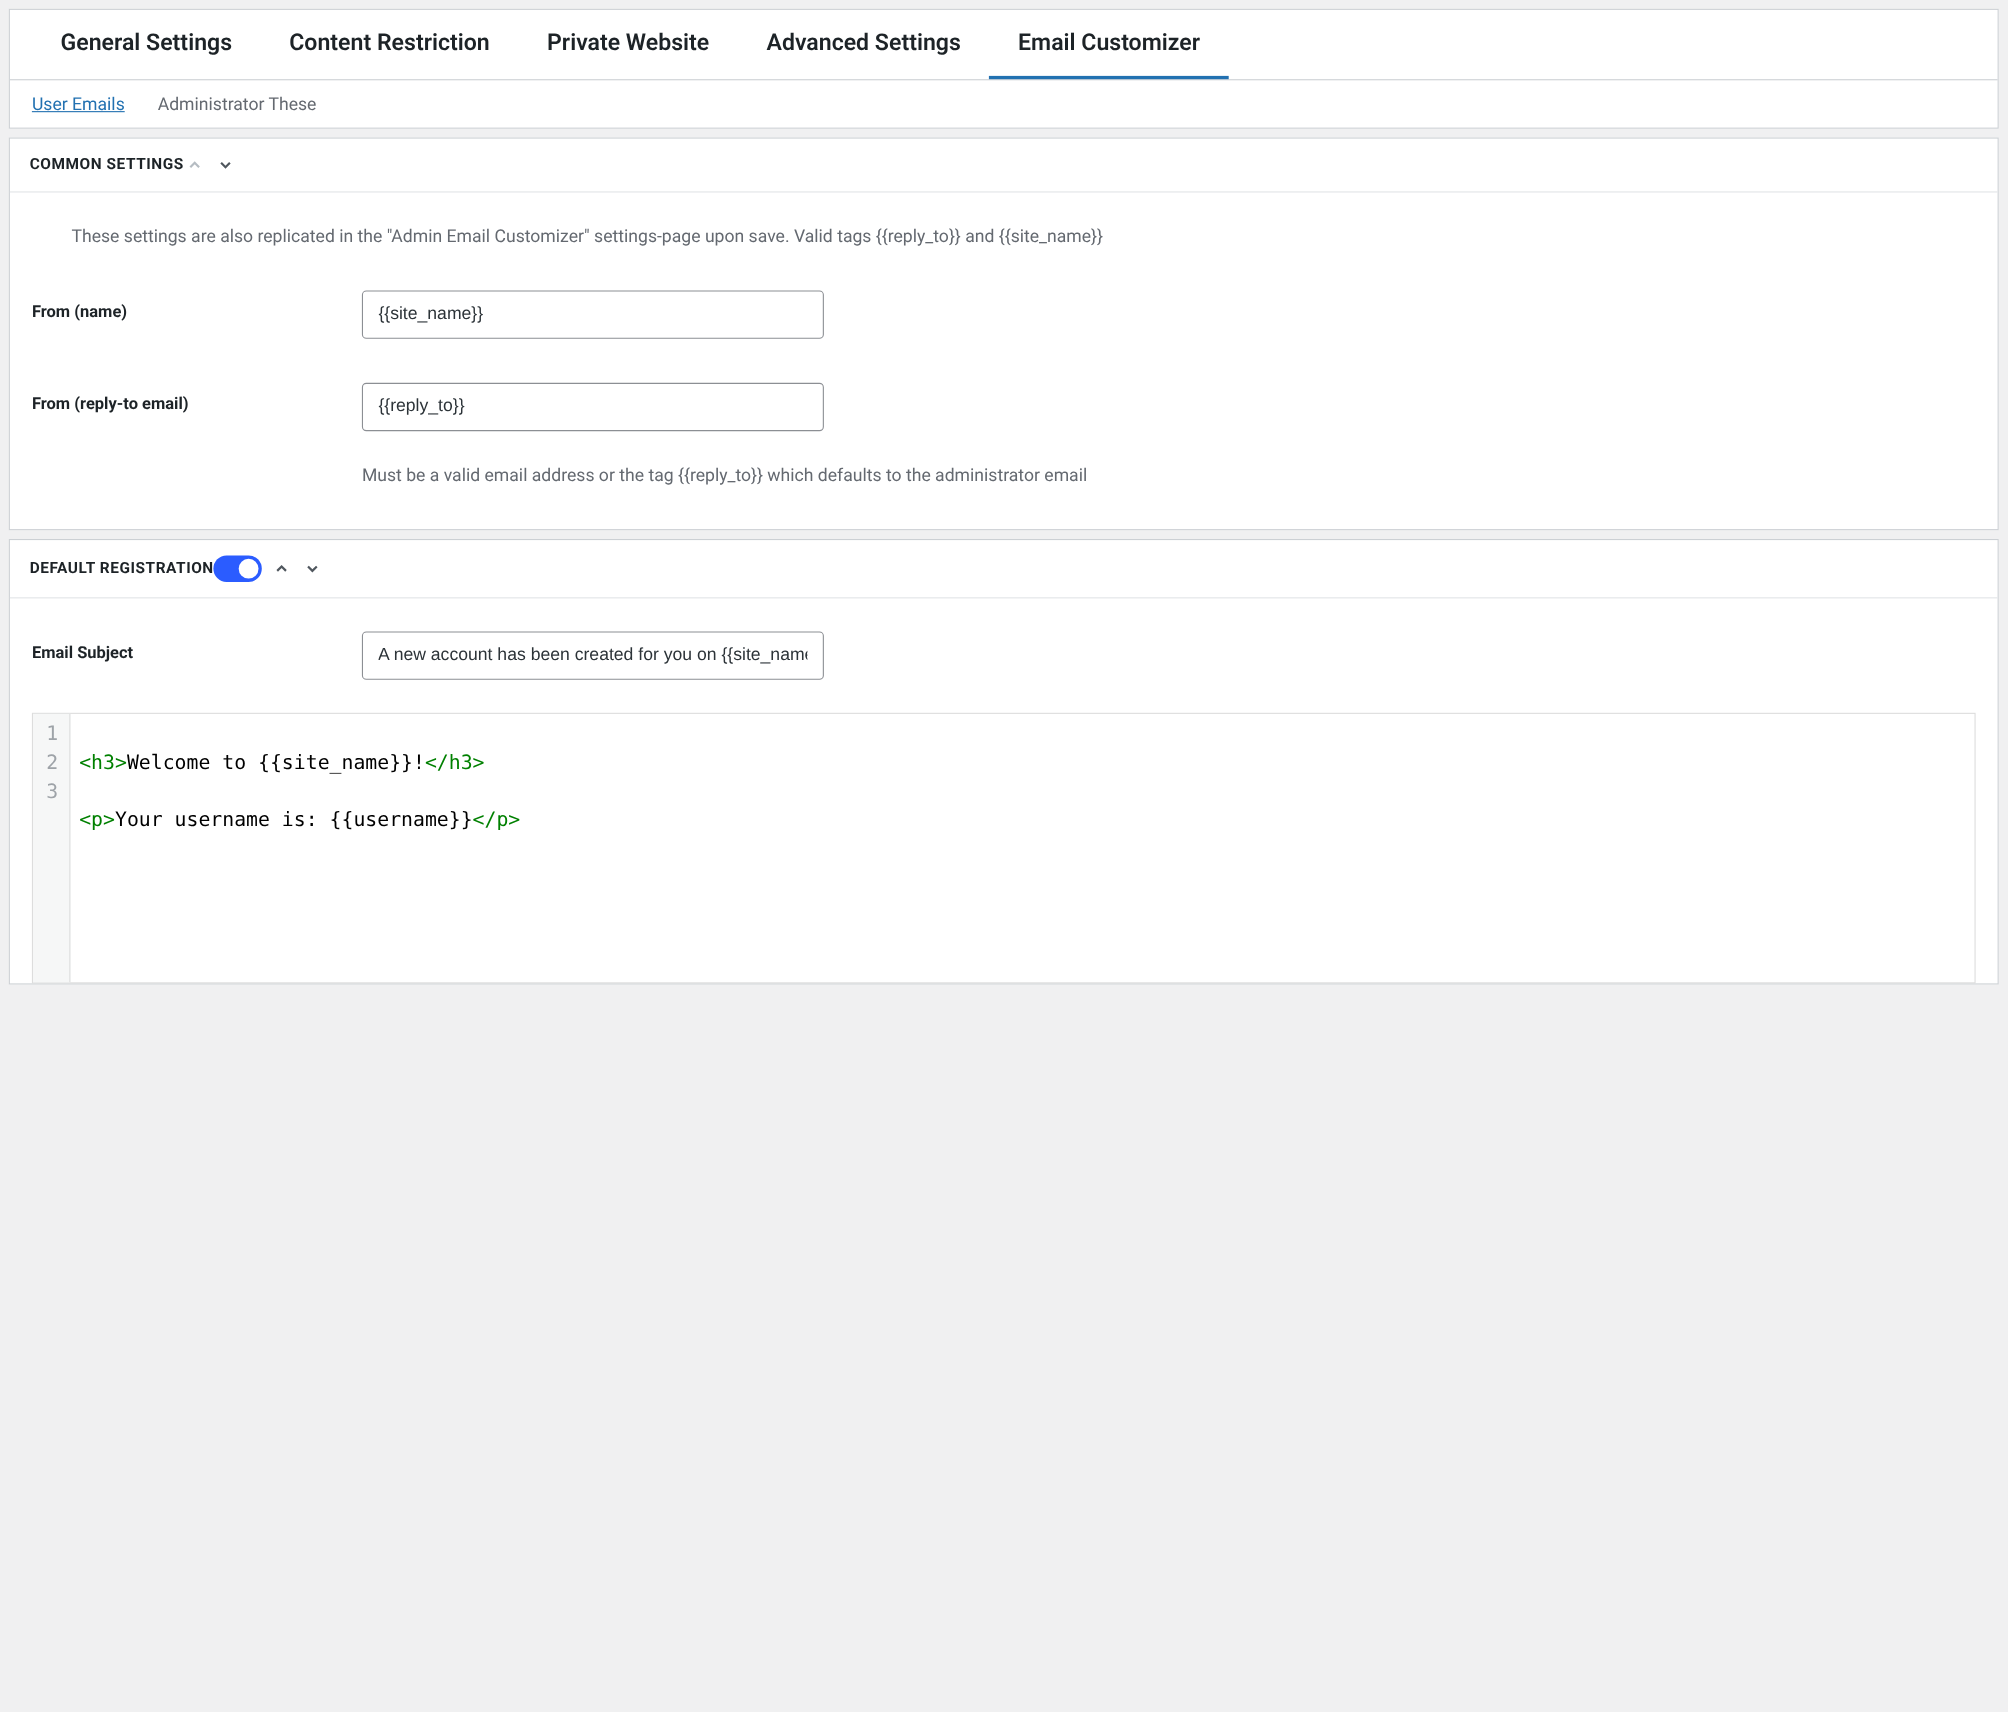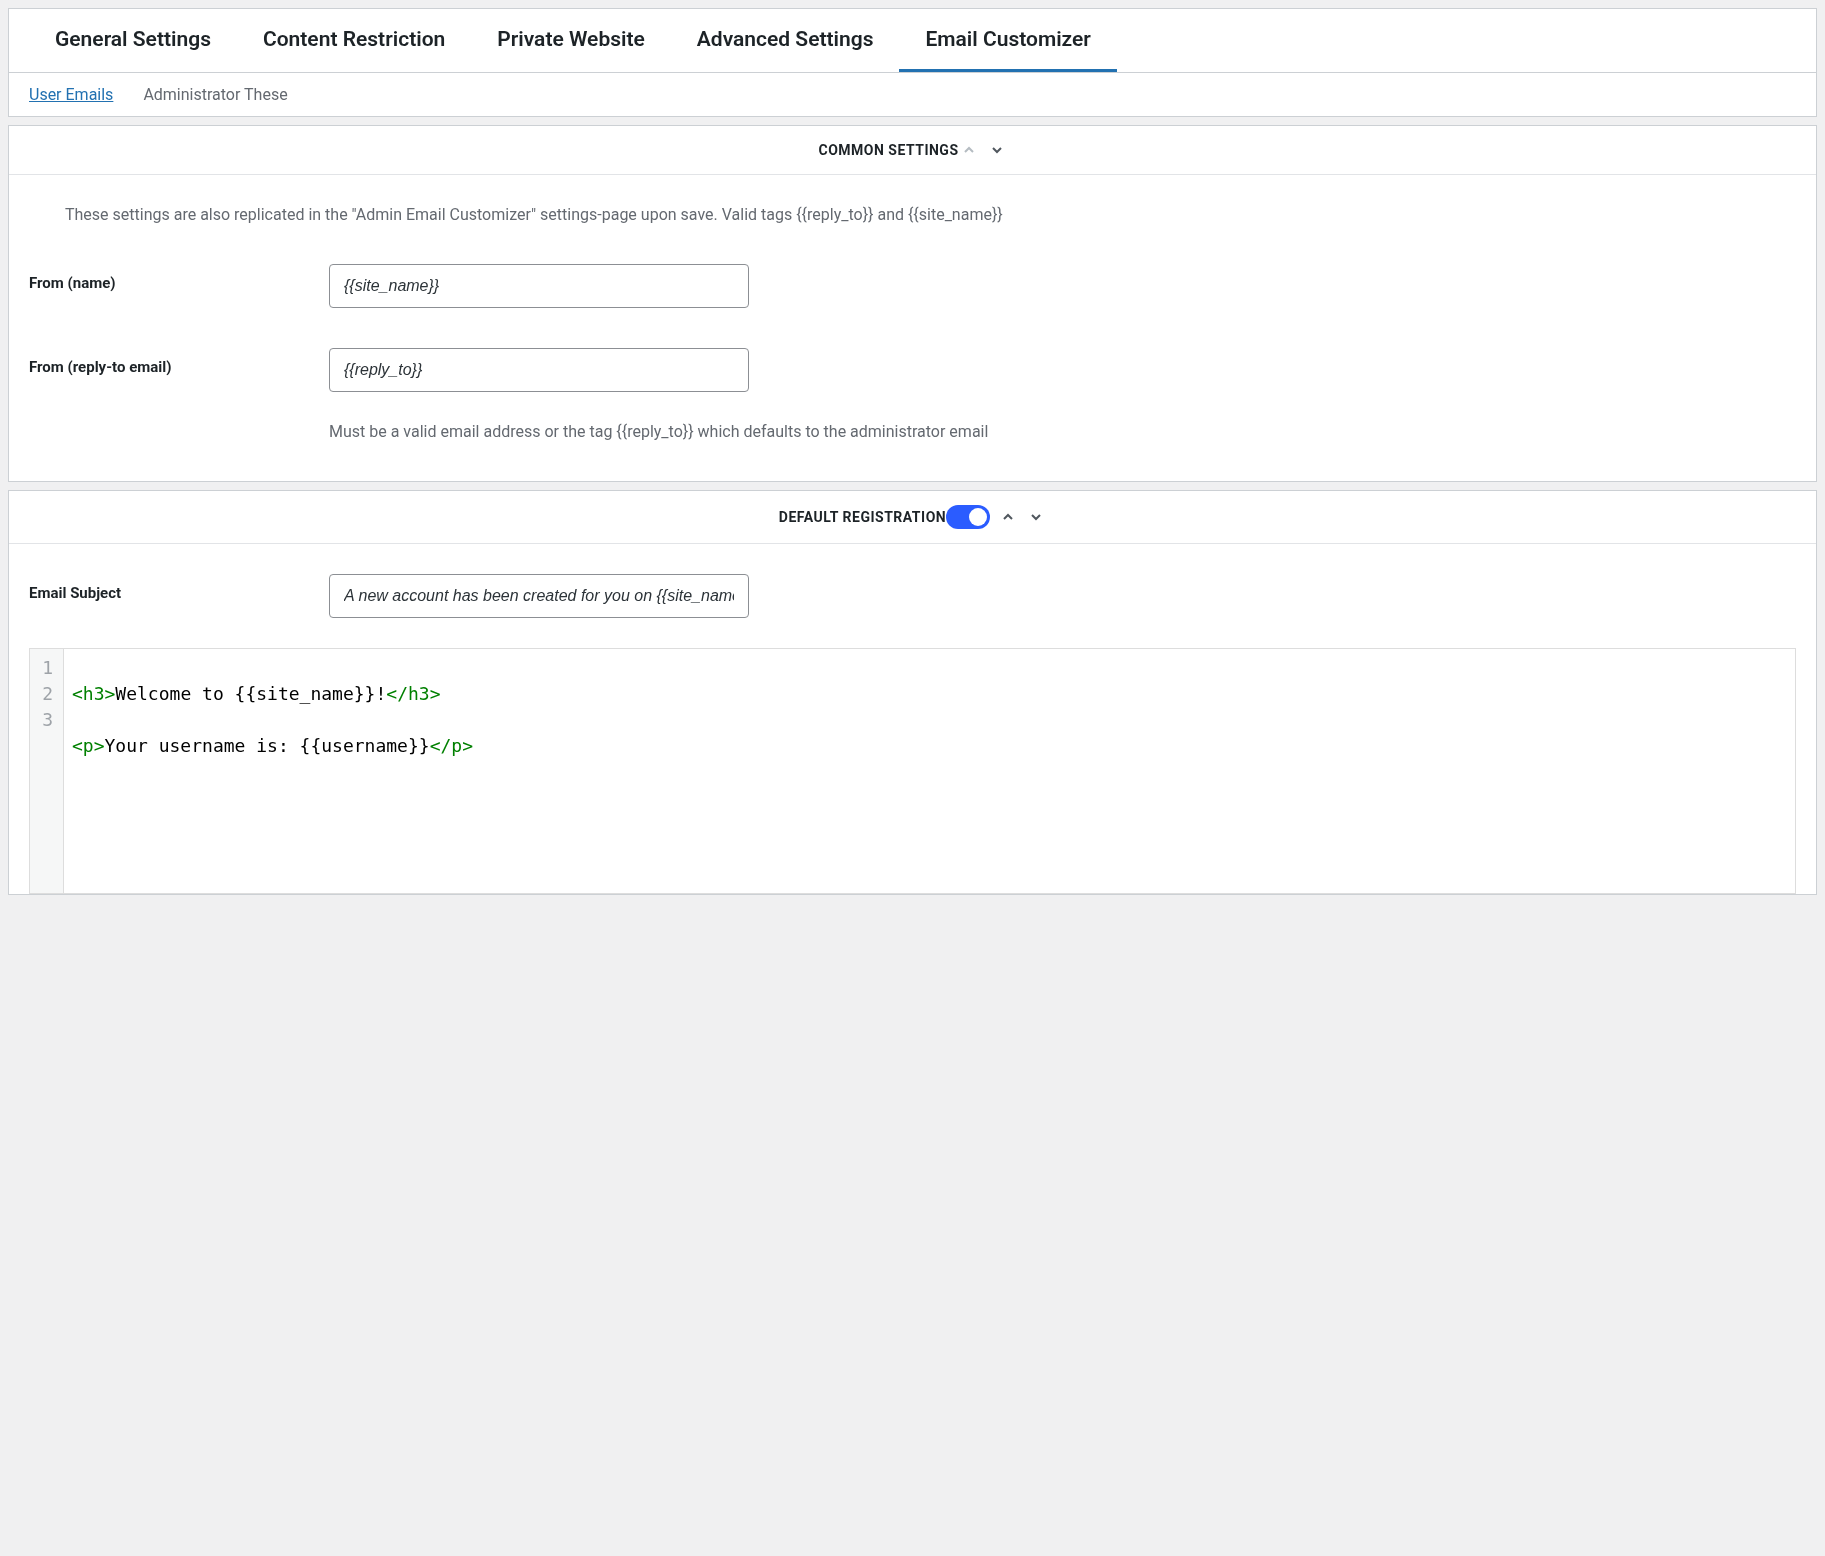--- a/index.html
+++ b/index.html
@@ -45,21 +45,21 @@
       color: #2271b1;
       text-decoration: underline;
     }
     .panel {
       background: #fff;
       border: 1px solid #ccd0d4;
       margin: 8px;
     }
     .panel-header {
       display: flex;
-      justify-content: center;
+      justify-content: flex-start;
       align-items: center;
       padding: 14px 18px;
       border-bottom: 1px solid #e2e4e7;
     }
     .panel-title {
       font-size: 14px;
       font-weight: 700;
       letter-spacing: 0.5px;
       text-transform: uppercase;
       color: #1d2327;
@@ -106,21 +106,20 @@
       flex: 1;
     }
     .text-input {
       width: 420px;
       padding: 12px 14px;
       font-size: 16px;
       border: 1px solid #8c8f94;
       border-radius: 4px;
       color: #2c3338;
       background:#fff;
-      font-style:italic;
     }
     .field-desc {
       margin-top: 30px;
       color: #646970;
       font-size: 16px;
     }
     .toggle {
       width: 44px; height: 24px;
       background: #2b5cff;
       border-radius: 12px;

